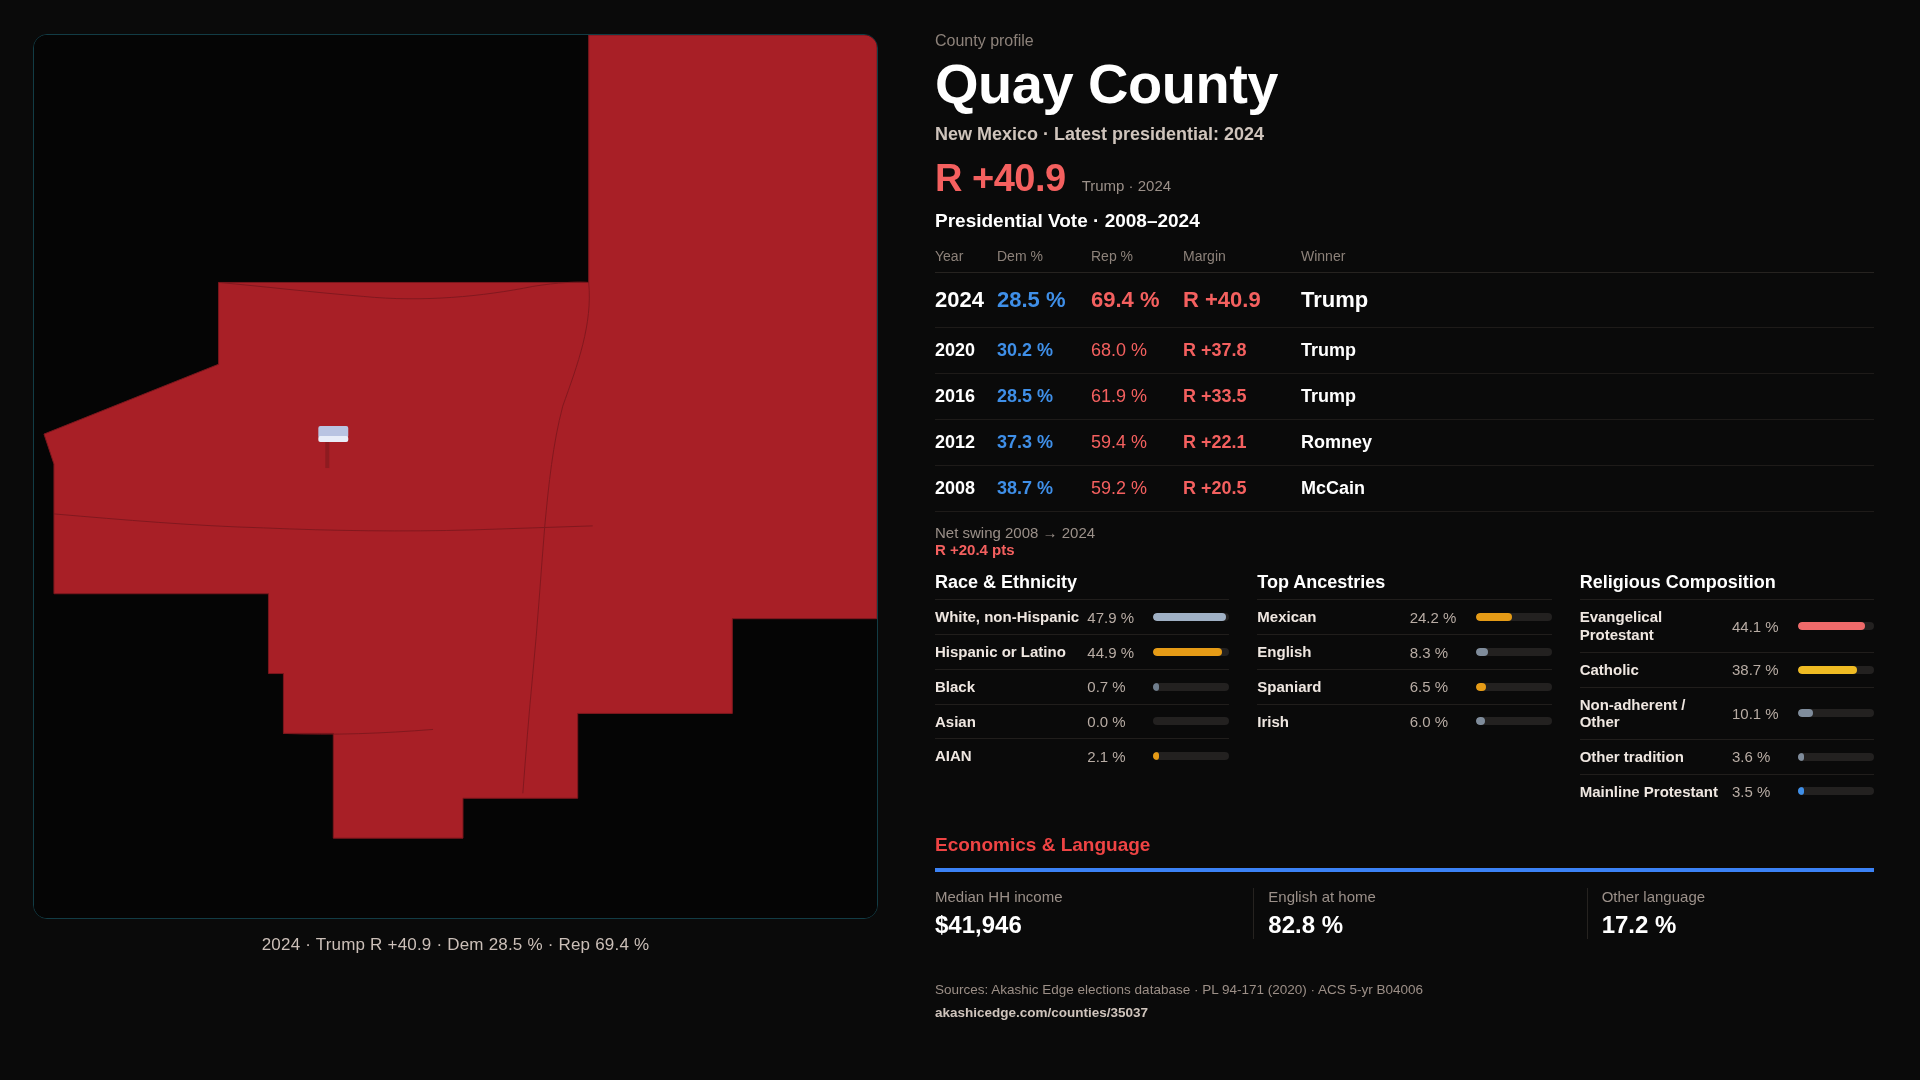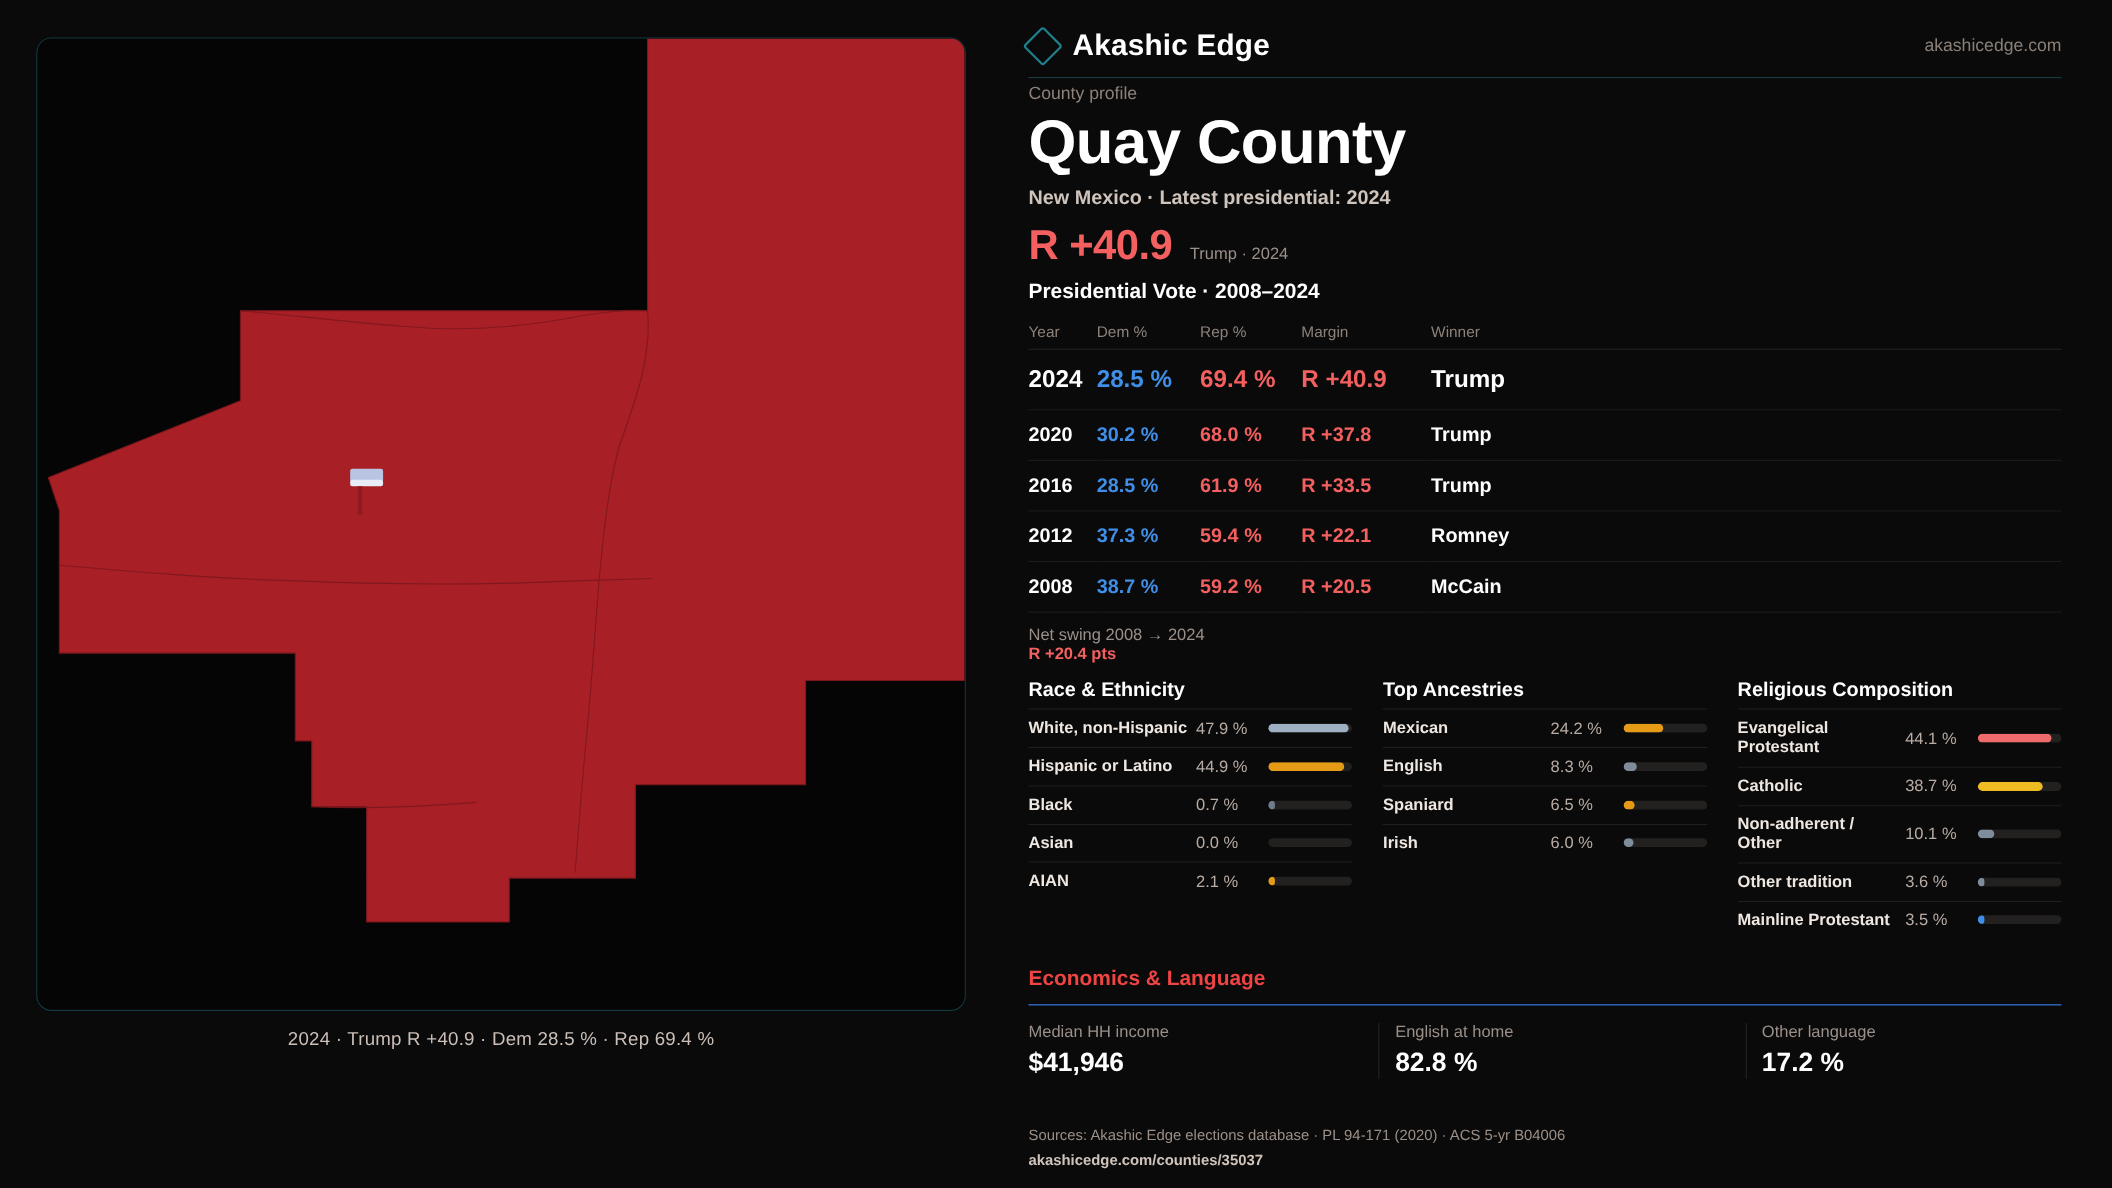--- a/index.html
+++ b/index.html
@@ -66,21 +66,21 @@
   
   table.votes { width: 100%; border-collapse: collapse; margin-top: 10px; }
   table.votes th {
     text-align: left; color: #8d827a; font-size: 14px; font-weight: 400;
     padding: 6px 0 8px 0; border-bottom: 1px solid #262320;
   }
   table.votes td { padding: 12px 0; border-bottom: 1px solid #1e1b19; font-size: 18px; }
   table.votes tr.top td { font-size: 22px; padding: 14px 0; font-weight: 700; }
   .c-year { color: #ffffff; font-weight: 700; width: 62px; }
   .c-dem  { color: #3f8fe8; font-weight: 600; width: 94px; }
-  .c-rep  { color: #f4605f; font-weight: 700; width: 92px; }
+  .c-rep  { color: #f4605f; font-weight: 400; width: 92px; }
   .c-mar  { color: #f4605f; font-weight: 600; width: 118px; }
   .c-win  { color: #ffffff; font-weight: 600; }
   tr.top .c-dem { color: #3f8fe8; }
 
   .swing-row {
     display: flex; justify-content: space-between; align-items: baseline;
     margin-top: 12px;
     flex-direction: column;
   }
   .swing-label { color: #9b9089; font-size: 15px; }
@@ -96,21 +96,21 @@
     padding: 8px 0;
     min-height: 34px;
   }
   .demo-label { color: #efe7e1; font-size: 15px; font-weight: 600; flex: 1 1 auto; line-height:1.18; }
   .demo-val { color: #b8aca4; font-size: 15px; width: 58px; text-align: left; flex: 0 0 58px; }
   .demo-bar { flex: 0 0 76px; height: 8px; border-radius: 5px; background: #232120; overflow: hidden; }
   .demo-bar > i { display: block; height: 100%; border-radius: 5px; }
 
   
   .econ-head { color: #ef4444; font-size: 19px; font-weight: 700; margin-top: 26px; }
-  .econ-grid { display: flex; margin-top: 12px; border-top: 1px solid #3b82f6; padding-top: 16px; gap: 46px; }
+  .econ-grid { display: flex; margin-top: 12px; border-top: 4px solid #3b82f6; padding-top: 16px; gap: 46px; }
   .econ-cell { flex: 1; padding-left: 14px; border-left: 1px solid #262320; }
   .econ-cell:first-child { border-left: none; padding-left: 0; }
   .econ-k { color: #9b9089; font-size: 15px; }
   .econ-v { color: #ffffff; font-size: 24px; font-weight: 700; margin-top: 6px; }
 
   .sources { margin-top: 40px; color: #9c8f87; font-size: 13.5px; line-height: 1.7; }
   .sources .url { color: #cfc4bc; font-weight: 700; }
 </style>
 </head>
 <body>
@@ -133,27 +133,20 @@
           <rect x="285" y="402" width="30" height="6" rx="2" fill="#e8edf8"></rect>
           <rect x="292" y="408" width="4" height="26" fill="#8d1b20"></rect>
         </g>
       </svg>
     </div>
     <div class="map-caption">2024 · Trump  R +40.9 · Dem 28.5 % · Rep 69.4 %</div>
   </div>
 
   <div class="panel">
 
-    <div class="brandbar">
-      <div class="brand-left">
-        <span class="brand-diamond"></span>
-        <span class="brand-name">Akashic Edge</span>
-      </div>
-      <span class="brand-url">akashicedge.com</span>
-    </div>
 
     <div class="eyebrow">County profile</div>
     <h1 class="county-title">Quay County</h1>
     <div class="subtitle">New Mexico · Latest presidential: 2024</div>
 
     <div class="margin-row">
       <span class="margin-big">R +40.9</span>
       <span class="margin-note">Trump · 2024</span>
     </div>
 

